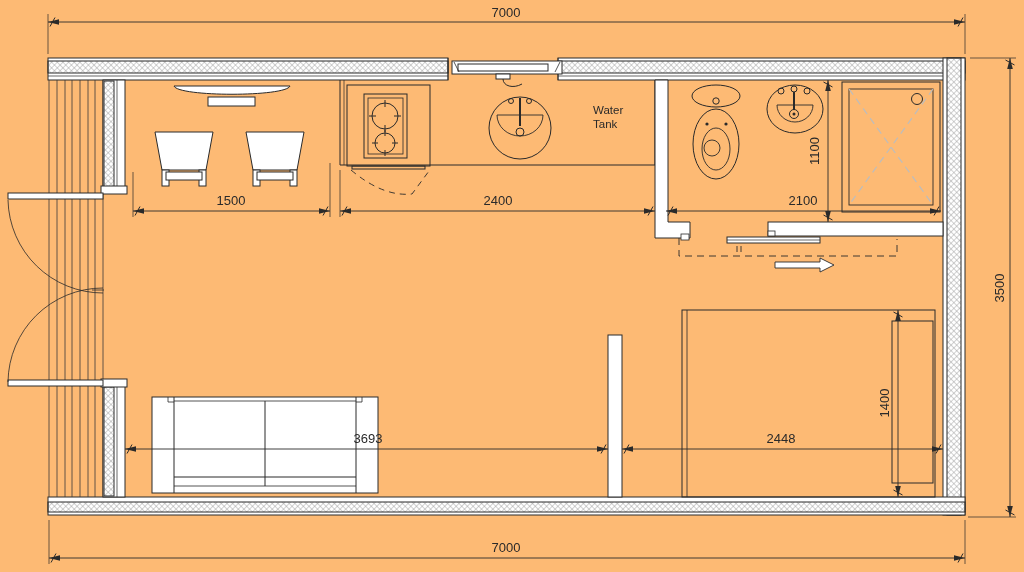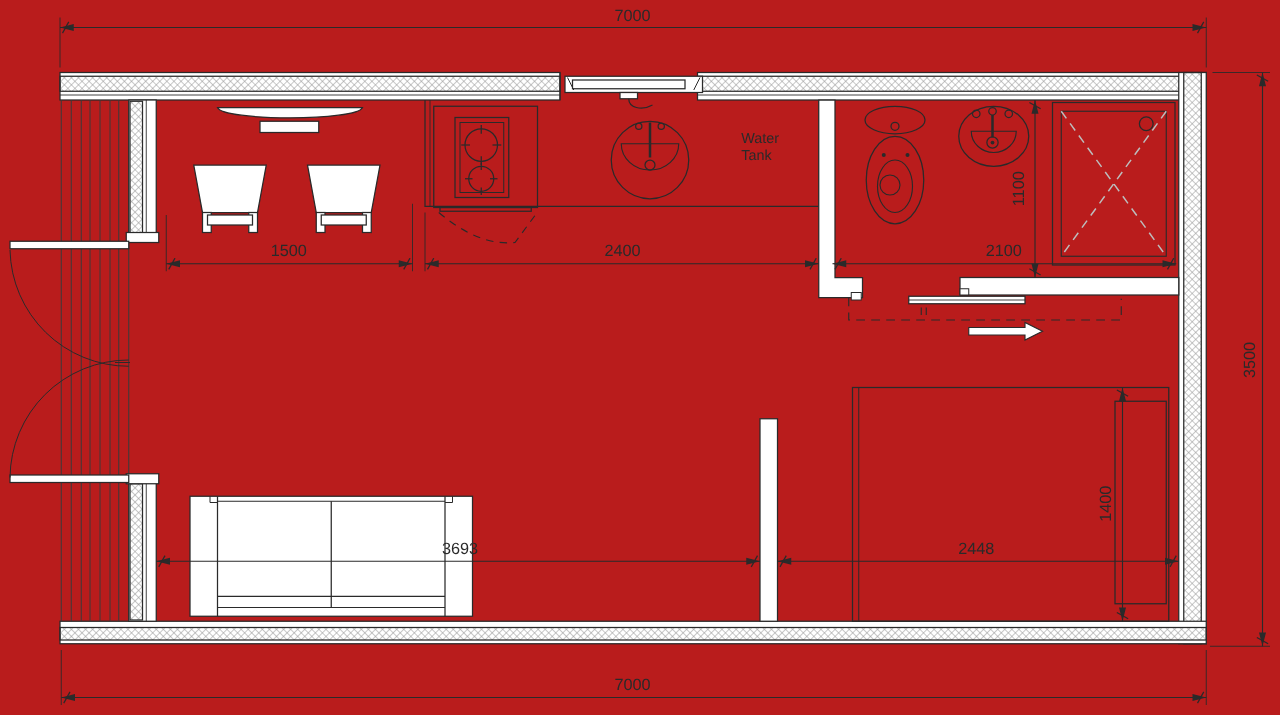--- a/index.html
+++ b/index.html
@@ -1,16 +1,16 @@
 <!DOCTYPE html>
 <html><head>
 <meta charset="utf-8">
 <style>
   html,body{margin:0;padding:0;background:#fff;}
-  #page{position:relative;width:1024px;height:572px;background:#b91c1c;overflow:hidden;
+  #page{position:relative;width:1024px;height:572px;background:#fdba74;overflow:hidden;
         font-family:"Liberation Sans", sans-serif;}
   svg{display:block;}
   text{font-family:"Liberation Sans", sans-serif;fill:#2a2a2a;}
   .dim{font-size:13px;}
   .lbl{font-size:11.5px;}
 </style>
 </head>
 <body>
 
 <div id="page">

